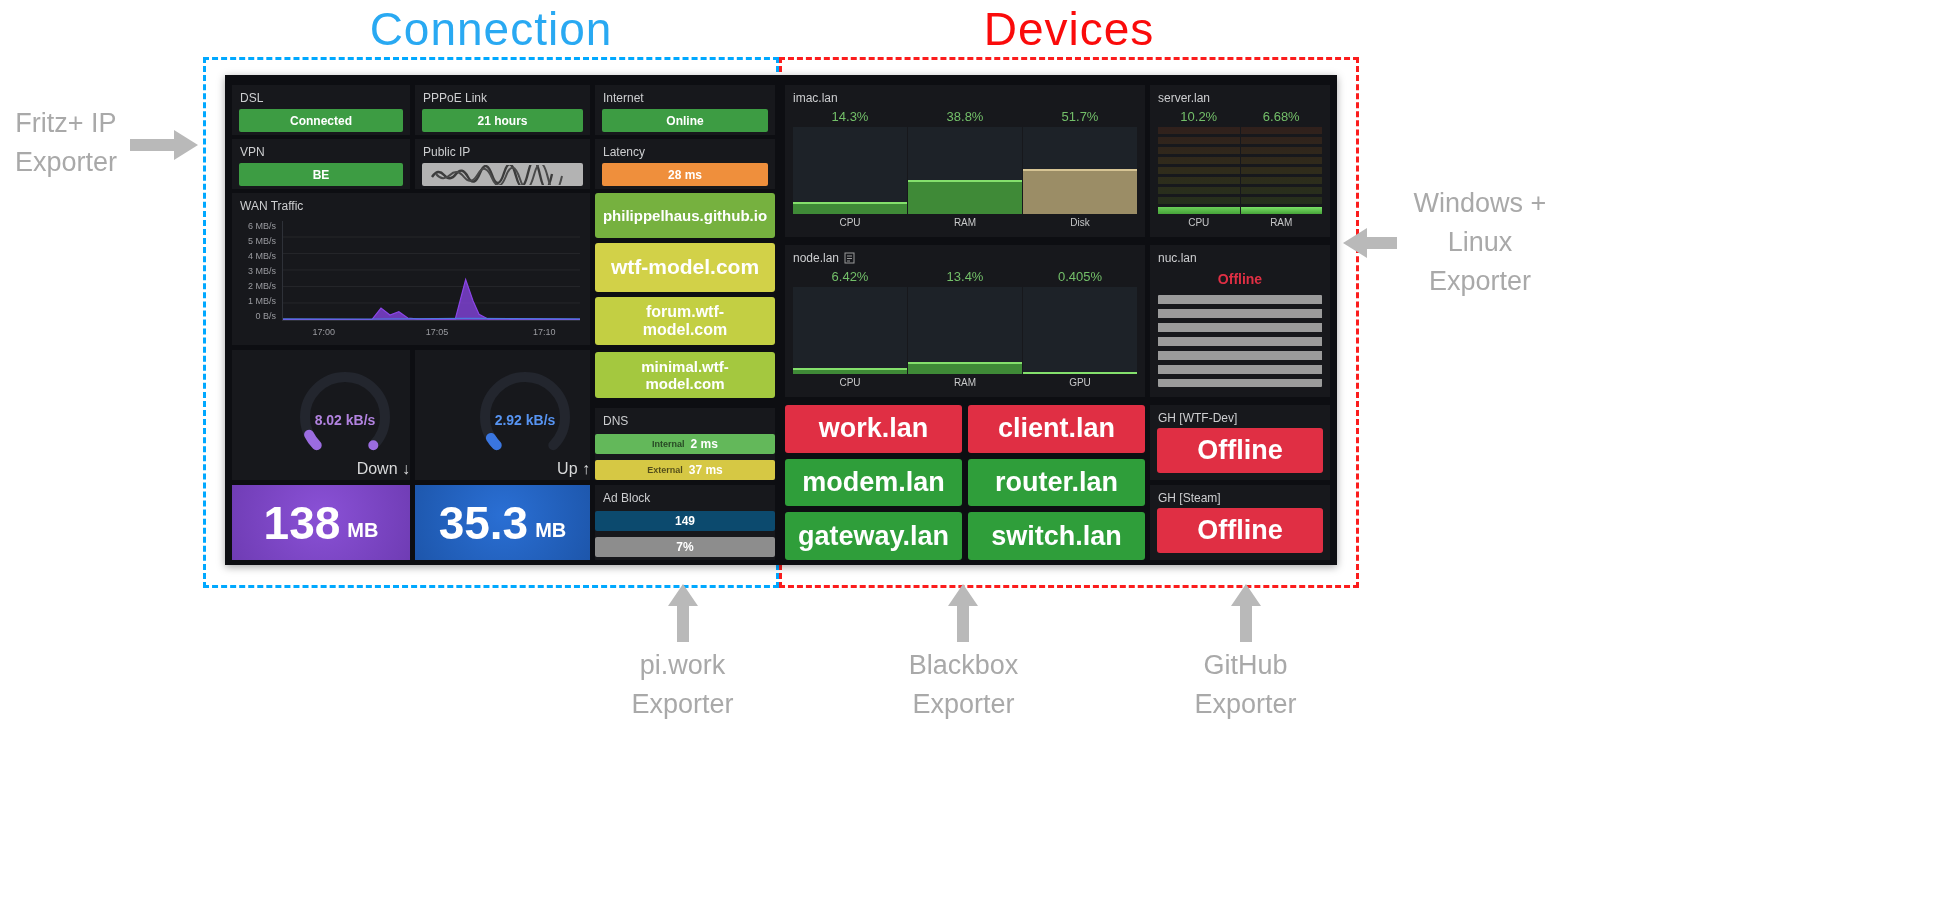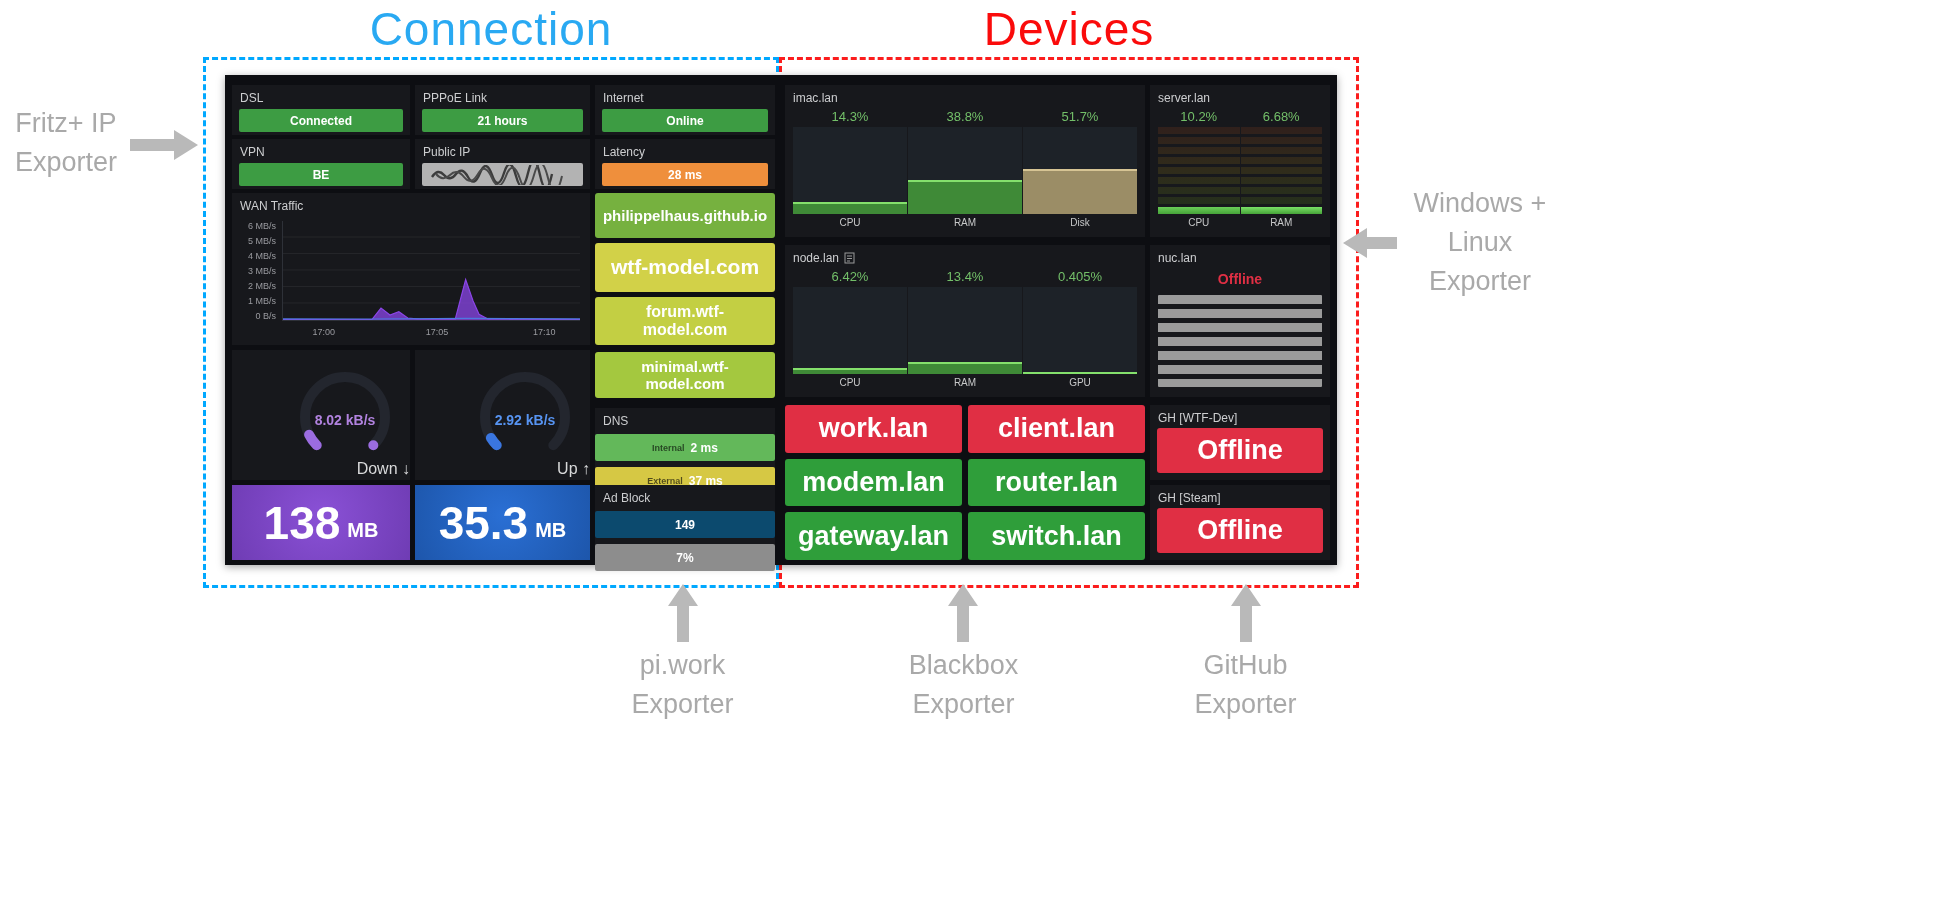--- a/index.html
+++ b/index.html
@@ -53,21 +53,21 @@
   .stat .unit{font-size:20px;font-weight:700;margin:16px 0 0 7px}
 
   
   .sitebtn{position:absolute;border-radius:3px;display:flex;align-items:center;justify-content:center;text-align:center;color:#fff;font-weight:700;padding:6px 10px;box-sizing:border-box;cursor:pointer;line-height:1.15}
   .c1{background:#76b13f;font-size:15px}
   .c2{background:#d2d148;font-size:21px}
   .c3{background:#c3cf43;font-size:16px}
   .c4{background:#a4c83f;font-size:15px}
 
   
-  .hbar{margin:6px 0 0;height:27px;border-radius:2px;display:flex;align-items:center;justify-content:center;gap:6px}
+  .hbar{margin:6px 0 0;height:20px;border-radius:2px;display:flex;align-items:center;justify-content:center;gap:6px}
   .hbar .bl{font-size:9px;color:rgba(0,0,0,.62);font-weight:700}
   .hbar .bv{font-size:12px;color:#fff;font-weight:700}
   .dns-int{background:#63b85a}
   .dns-ext{background:#d6c844}
   .gray1{background:#0c4a6e}
   .gray2{background:#8d8d8d}
 
   
   .mpanel{display:flex;flex-direction:column}
   .mrow{flex:1;display:flex;gap:1px;padding:2px 8px 6px;min-height:0}

